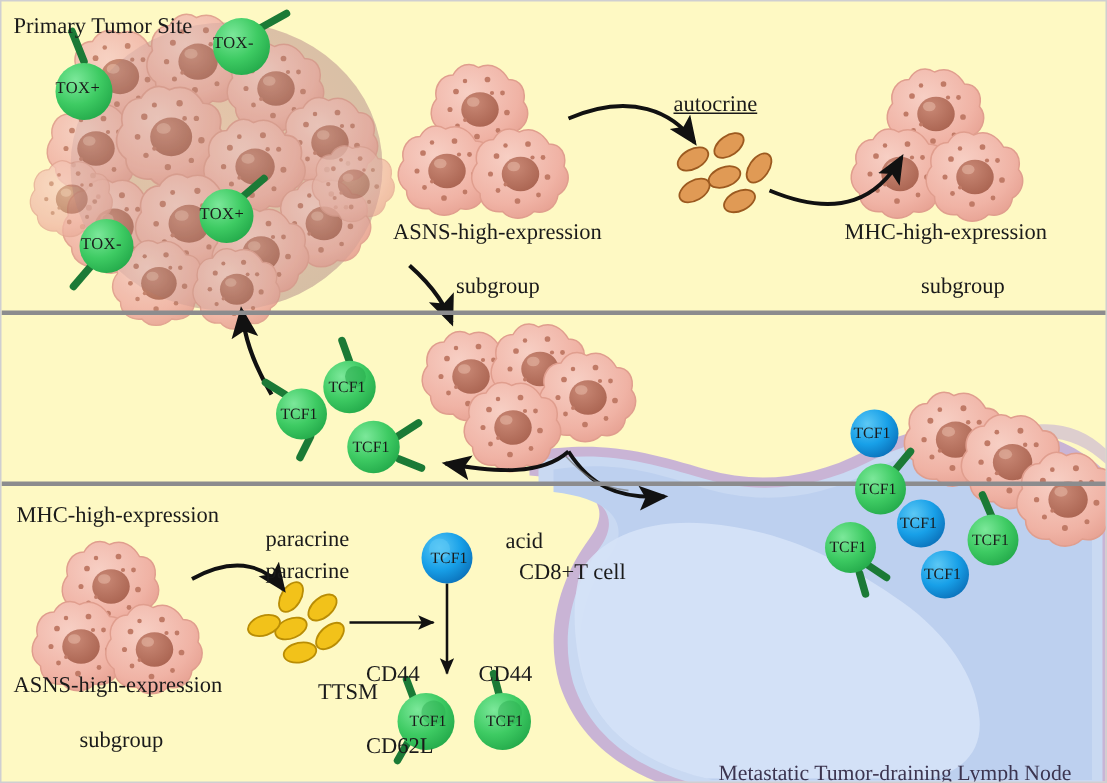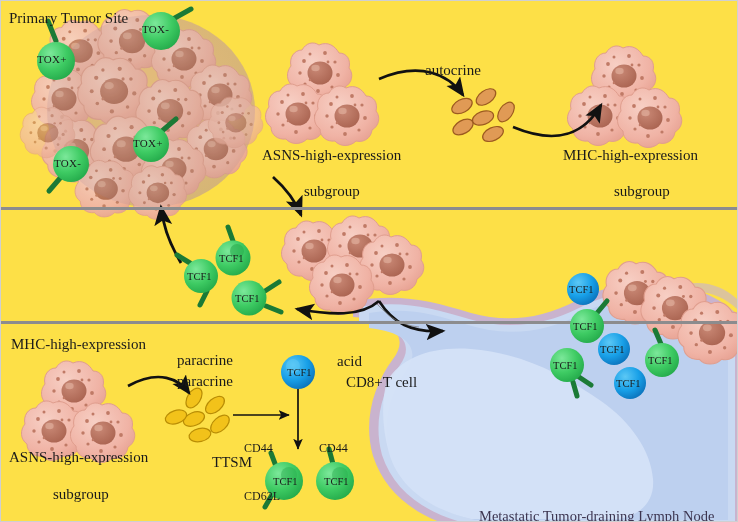--- a/index.html
+++ b/index.html
@@ -1,32 +1,32 @@
 <!DOCTYPE html>
 <html><head>
 <meta charset="utf-8">
 <style>
   html,body{margin:0;padding:0;background:#fff;}
   body{font-family:"Liberation Serif", serif;}
   #fig{
     position:relative;width:738px;height:522px;
-    background:#fde047;
+    background:#fef9c3;
     border:1px solid #cfcfd1;
     box-sizing:border-box;
     overflow:hidden;
   }
   .lbl{
     position:absolute;
     font-family:"Liberation Serif", serif;
     color:#1a1a1a;
     white-space:nowrap;
     line-height:1.25;
   }
   .lbl-title{font-size:15px;}
-  .lbl-small{font-size:12px;}
+  .lbl-small{font-size:15px;}
   .lbl-node{font-size:14.5px;color:#3c3550;margin-top:12px;}
   svg{position:absolute;left:0;top:0;overflow:visible;}
 </style>
 </head>
 <body>
 
 <div id="fig">
 
   <svg width="738" height="522" viewBox="0 0 738 522">
     <defs>
@@ -329,21 +329,21 @@
     </g>
   </svg>
 
   <div class="lbl lbl-title" style="left:8px;top:8px;">Primary Tumor Site</div>
 
   <div class="lbl lbl-small" style="left:36px;top:52px;font-size:11px;letter-spacing:.3px;">TOX+</div>
   <div class="lbl lbl-small" style="left:141px;top:22px;font-size:11px;letter-spacing:.3px;">TOX-</div>
   <div class="lbl lbl-small" style="left:132px;top:136px;font-size:11px;letter-spacing:.3px;">TOX+</div>
   <div class="lbl lbl-small" style="left:53px;top:156px;font-size:11px;letter-spacing:.3px;">TOX-</div>
 
-  <div class="lbl lbl-title" style="left:424px;top:60px;">autocrine</div>
+  <div class="lbl lbl-title" style="left:448px;top:60px;text-decoration:underline;">autocrine</div>
 
   <div class="lbl lbl-title" style="left:261px;top:145px;">ASNS-high-expression</div>
   <div class="lbl lbl-title" style="left:303px;top:181px;">subgroup</div>
 
   <div class="lbl lbl-title" style="left:562px;top:145px;">MHC-high-expression</div>
   <div class="lbl lbl-title" style="left:613px;top:181px;">subgroup</div>
 
   <div class="lbl" style="left:186px;top:269px;font-size:10.5px;">TCF1</div>
   <div class="lbl" style="left:218px;top:251px;font-size:10.5px;">TCF1</div>
   <div class="lbl" style="left:234px;top:291px;font-size:10.5px;">TCF1</div>

